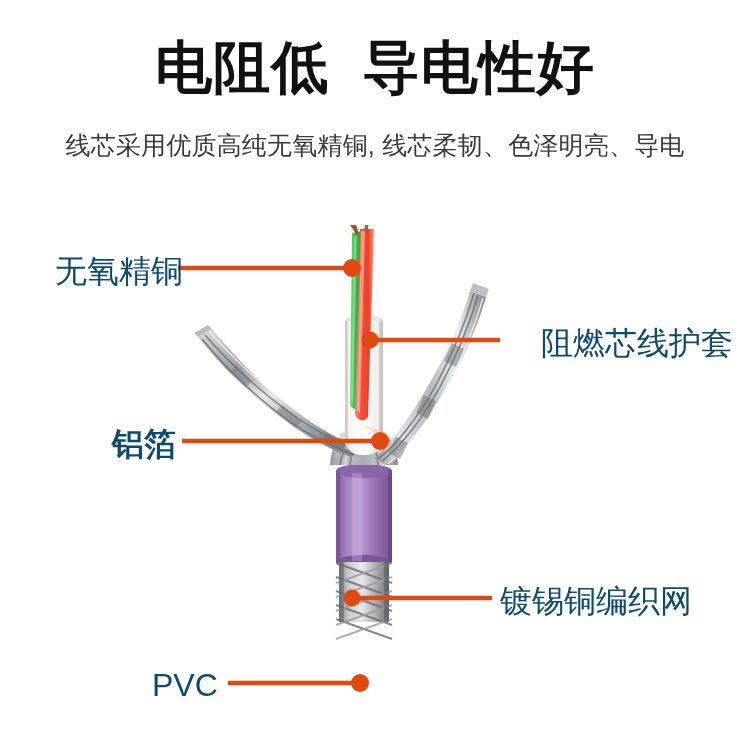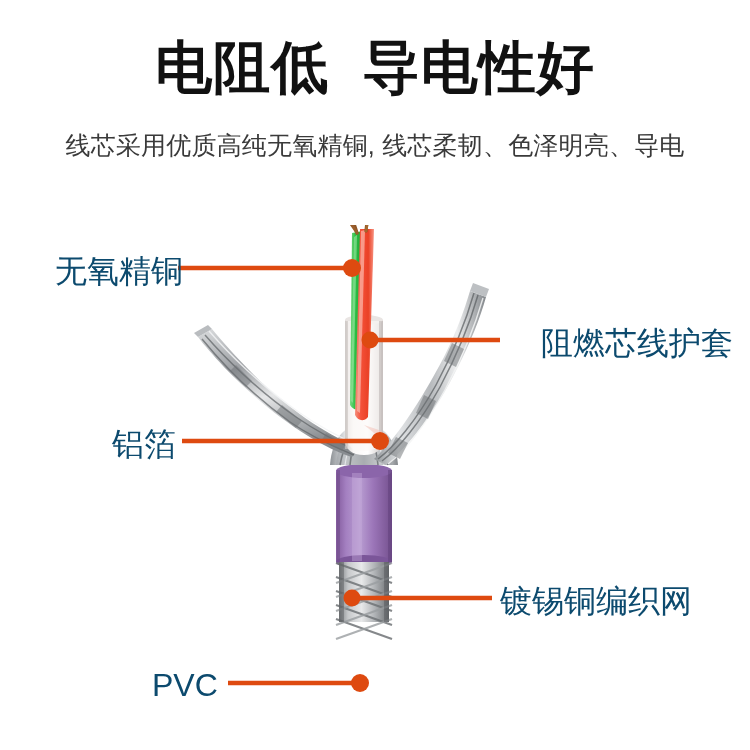--- a/index.html
+++ b/index.html
@@ -325,18 +325,18 @@
       <circle cx="380" cy="216" r="9"></circle>
       <circle cx="352" cy="373" r="8.5"></circle>
       <circle cx="360" cy="458" r="9"></circle>
     </g>
   </svg>
 
   <div class="callout-label" id="label-copper" style="left:55px; top:30px;">无氧精铜</div>
 
   <div class="callout-label" id="label-sheath" style="left:508px; top:102px;margin-left:33px;">阻燃芯线护套</div>
 
-  <div class="callout-label" id="label-foil" style="left:112px; top:203px;">铝箔</div>
+  <div class="callout-label" id="label-foil" style="left:112px; top:203px;font-weight:bold;">铝箔</div>
 
   <div class="callout-label" id="label-braid" style="left:500px; top:360px;text-align:center;">镀锡铜编织网</div>
 
   <div class="callout-label" id="label-pvc" style="left:152px; top:444px;">PVC</div>
 </div>
 
 </body></html>

